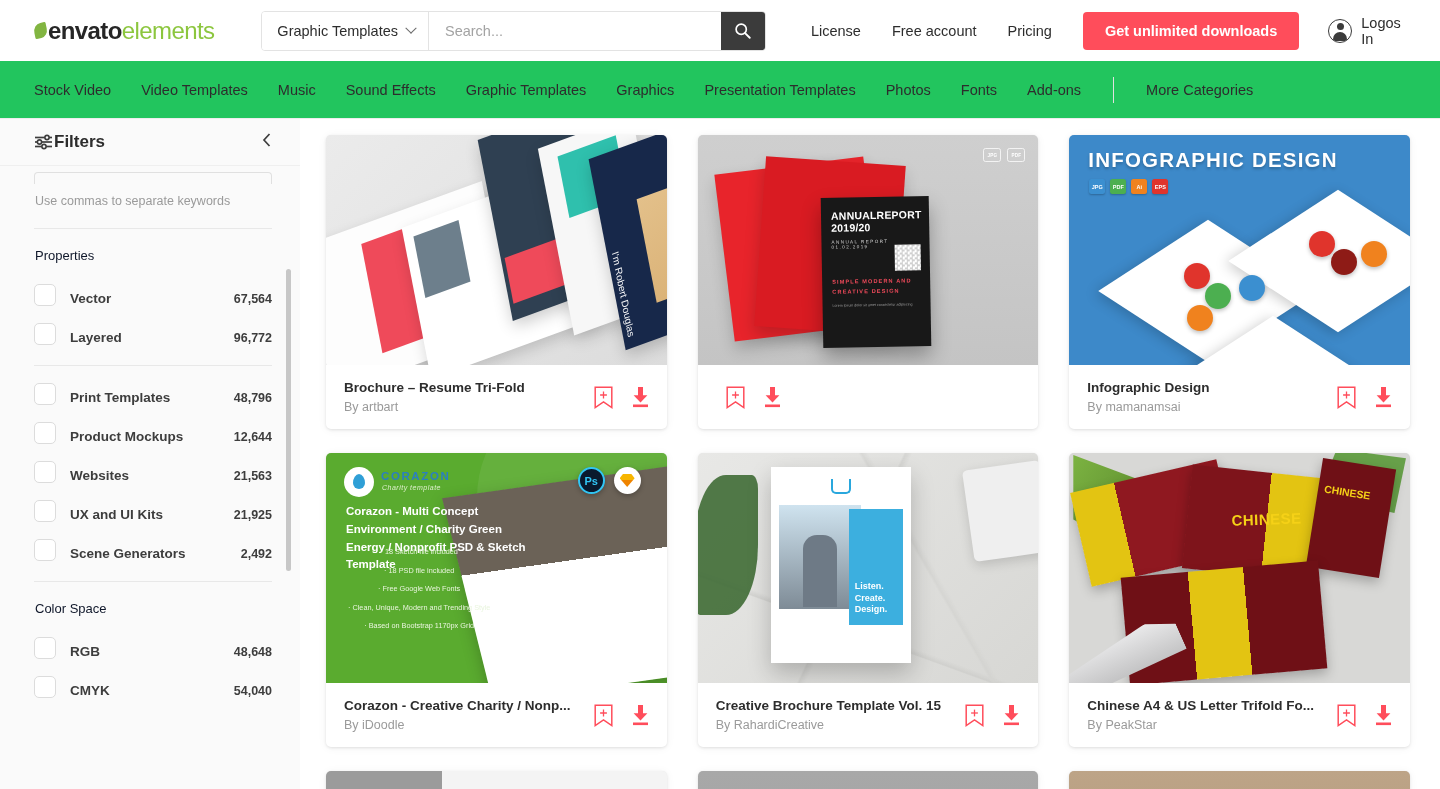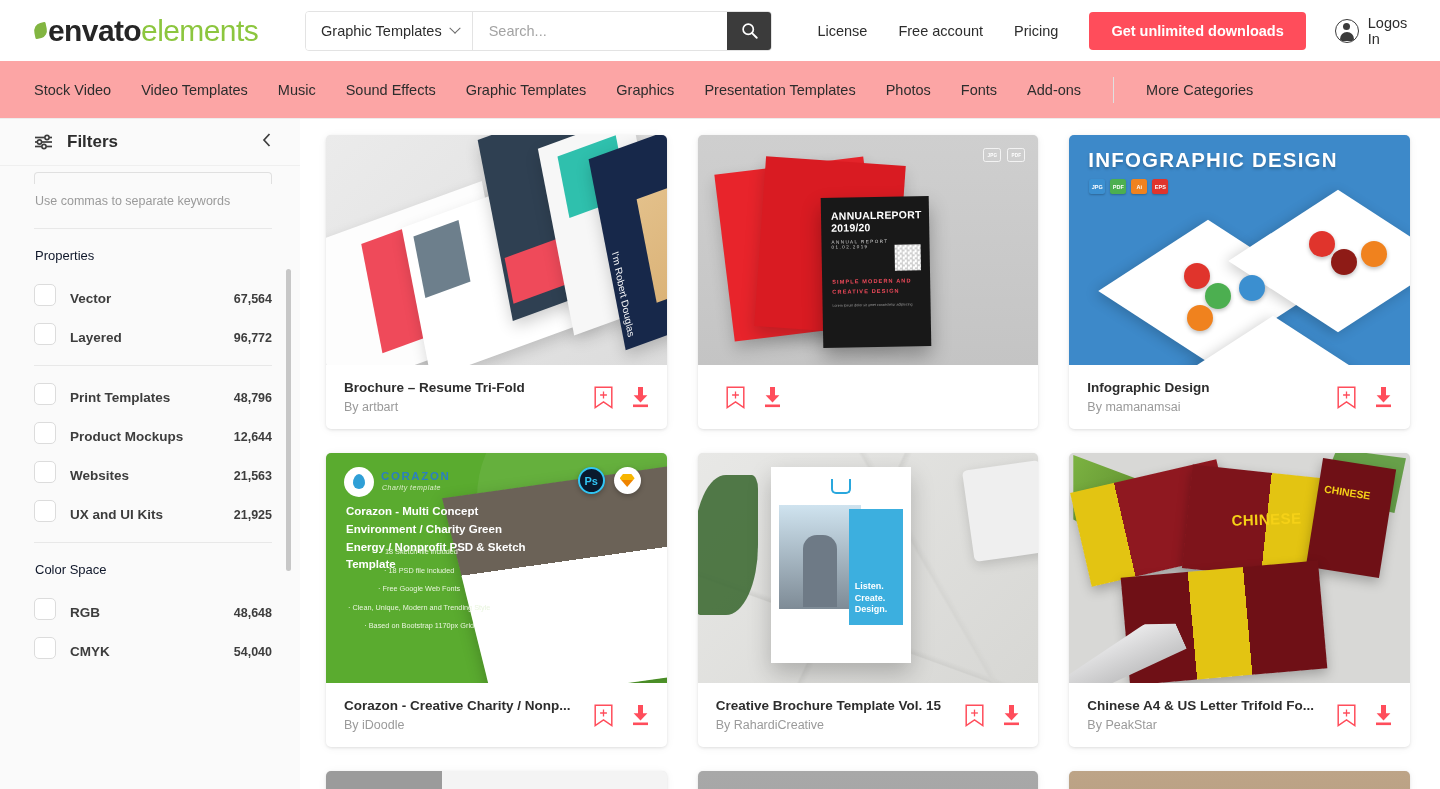--- a/index.html
+++ b/index.html
@@ -10,21 +10,21 @@
     overflow: hidden;
   }
 
   
   .header {
     height: 61px; width: 1440px;
     display: flex; align-items: center;
     background: #fff;
     padding: 0 24px 0 34px;
   }
-  .logo { display: flex; align-items: center; font-size: 30px; letter-spacing: -0.6px; }
+  .logo { display: flex; align-items: center; font-size: 24px; letter-spacing: -0.6px; }
   .logo .leaf {
     width: 13px; height: 15px; background: #82b541;
     border-radius: 60% 10% 55% 10%;
     transform: rotate(-12deg); margin-right: 1px; display:inline-block;
   }
   .logo .envato { color: #262626; font-weight: 700; }
   .logo .elements { color: #8cc63e; font-weight: 400; }
 
   .searchwrap {
     margin-left: 47px;
@@ -64,35 +64,35 @@
     border: 1.6px solid #3b3b3b; position: relative; overflow: hidden; flex:none;
   }
   .avatar::before { content:""; position:absolute; width:7px; height:7px; border-radius:50%; background:#3b3b3b; left:7.3px; top:3.6px; }
   .avatar::after { content:""; position:absolute; width:14px; height:9px; border-radius:7px 7px 0 0; background:#3b3b3b; left:3.8px; top:12.5px; }
   .signin span { font-size: 14.5px; color: #2d2d2d; }
 
   
   .catnav {
     height: 58px; display: flex; align-items: center;
     padding-left: 34px; gap: 30px;
-    border-bottom: 1px solid #ededed; background: #fca5a5;
+    border-bottom: 1px solid #ededed; background: #22c55e;
   }
   .catnav a { font-size: 14.5px; color: #2d2d2d; text-decoration: none; white-space: nowrap; cursor: pointer; }
   .catnav .divider { width: 1px; height: 26px; background: #e0e0e0; margin: 0 2px; }
 
   
   .body { display: flex; height: 670px; }
 
   
   .sidebar { width: 300px; background: #fafafa; position: relative; flex: none; }
   .sb-head {
     height: 47px; display: flex; align-items: center; padding: 0 27px 0 34px;
     border-bottom: 1px solid #efefef; background: #fafafa;
   }
-  .sb-head .ftitle { font-size: 17px; font-weight: 700; color: #2d2d2d; margin-left: 13px; }
+  .sb-head .ftitle { font-size: 17px; font-weight: 700; color: #2d2d2d; }
   .sb-collapse { margin-left: auto; cursor: pointer; }
   .sb-scroll { height: 623px; overflow: hidden; position: relative; padding: 0 28px 0 34px; }
   .sb-scroll::after {
     content:""; position: absolute; right: 9px; top: 103px;
     width: 5px; height: 302px; background: #c7c7c7; border-radius: 3px;
   }
   .kw-top { height: 12px; border: 1px solid #e0e0e0; border-bottom: 0; border-radius: 4px 4px 0 0; margin-top: 6px; }
   .kw-hint { font-size: 12.5px; color: #9a9a9a; padding: 10px 0 0 1px; }
   .hr { height: 1px; background: #e8e8e8; margin: 20px 0 0 0; }
   .grp-title { font-size: 13px; color: #0f172a; padding: 19px 0 4px 1px; }
@@ -309,20 +309,25 @@
       </div>
       <div class="frow">
         <span class="cbox"></span>
         <span class="flabel">Websites</span>
         <span class="fcount">21,563</span>
       </div>
       <div class="frow">
         <span class="cbox"></span>
         <span class="flabel">UX and UI Kits</span>
         <span class="fcount">21,925</span>
+      </div>
+      <div class="frow">
+        <span class="cbox"></span>
+        <span class="flabel">Scene Generators</span>
+        <span class="fcount">2,492</span>
       </div>
 
       <div class="hr"></div>
       <div class="grp-title">Color Space</div>
       <div class="frow">
         <span class="cbox"></span>
         <span class="flabel">RGB</span>
         <span class="fcount">48,648</span>
       </div>
       <div class="frow">

